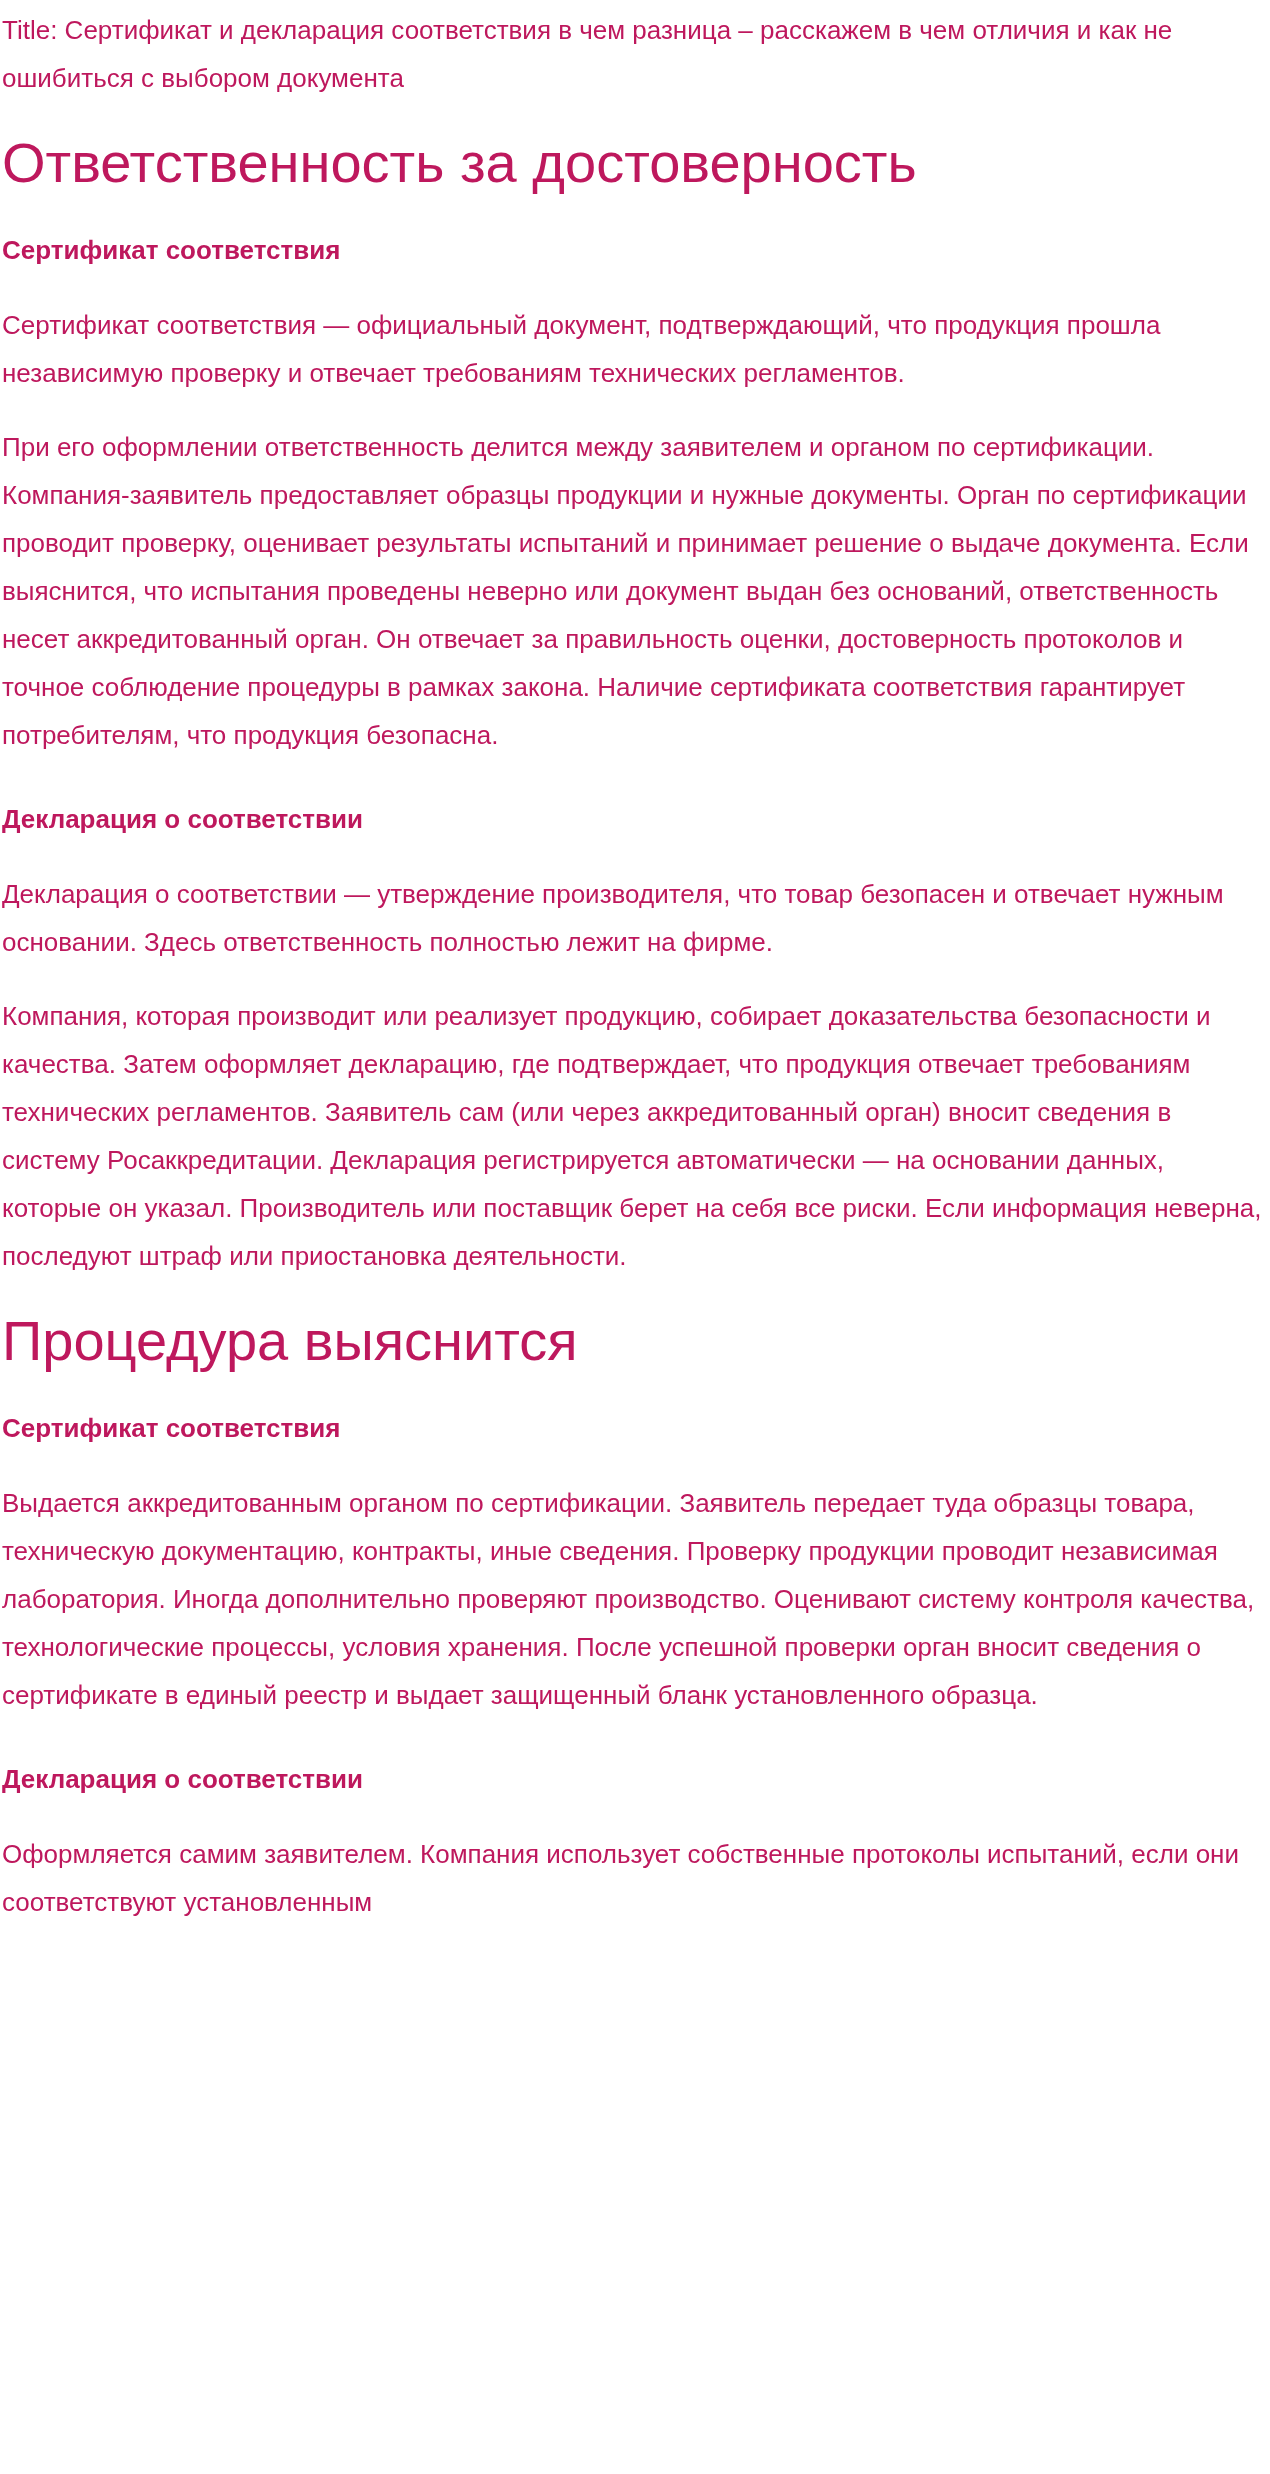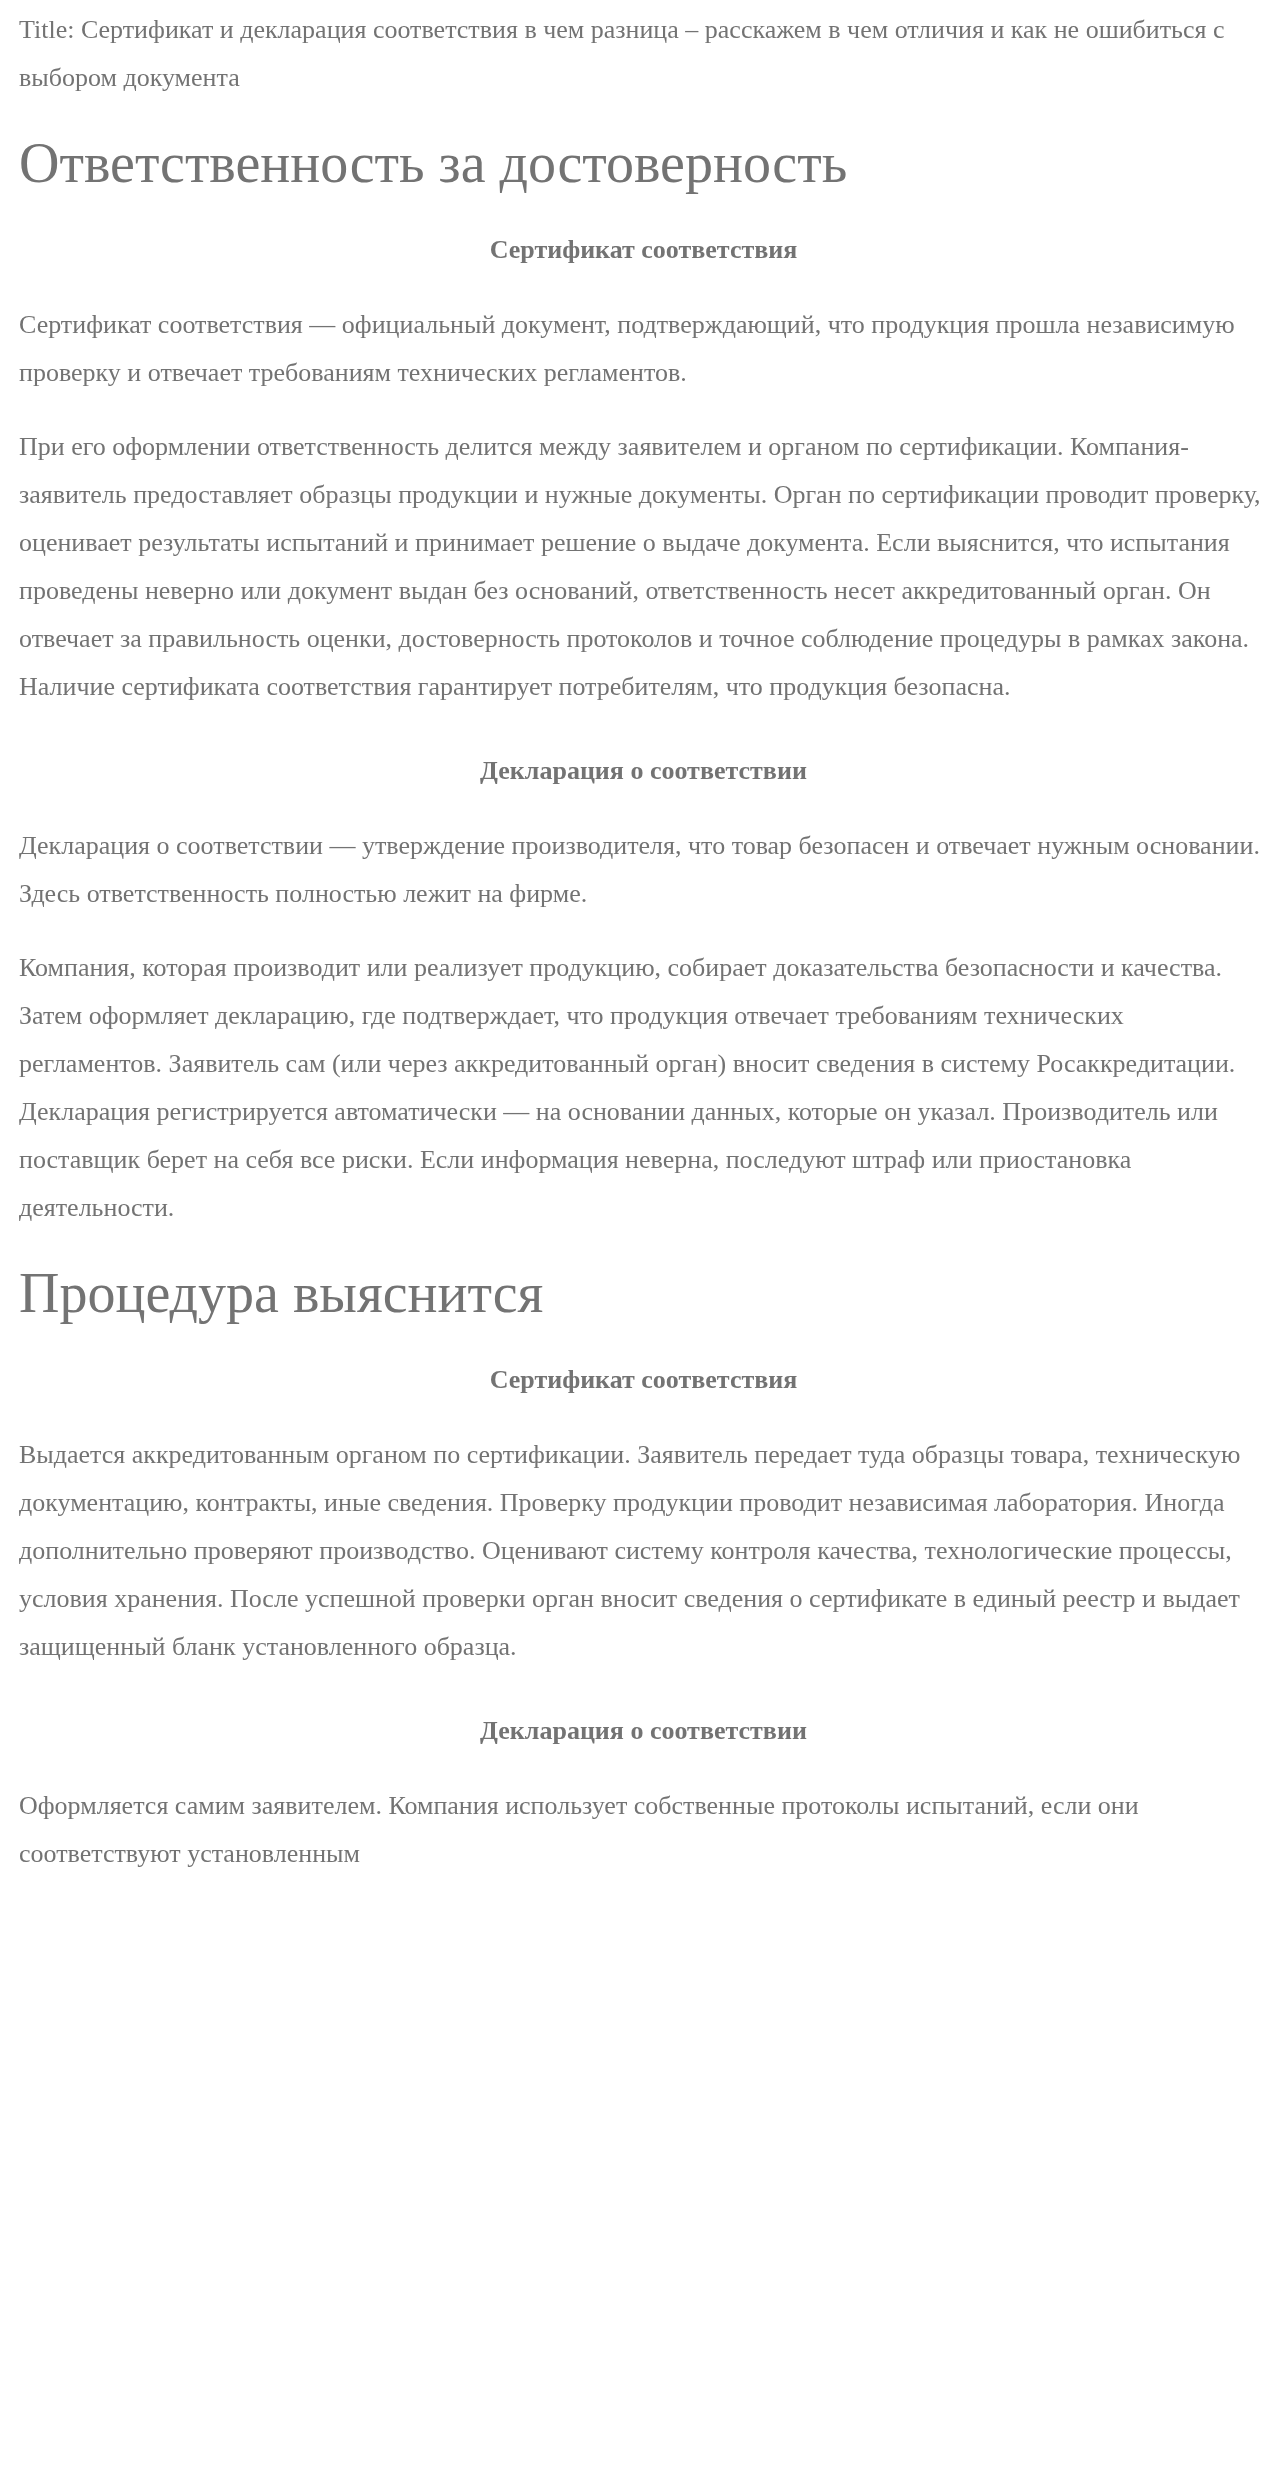--- a/index.html
+++ b/index.html
@@ -3,40 +3,39 @@
 <meta charset="utf-8">
 <style>
   html, body { margin: 0; padding: 0; background: #ffffff; }
   .page {
     position: relative;
     width: 1270px;
     height: 2474px;
     overflow: hidden;
     box-sizing: border-box;
     background: #ffffff;
-    color: #737373;
-    padding: 6px 2px 0 19px;
-    font-family: Liberation Serif, serif;
+    color: #be185d;
+    padding: 6px 2px 0 2px;
+    font-family: Liberation Sans, sans-serif;
     font-size: 26px;
     line-height: 48px;
   }
   .page > :first-child { margin-top: 0; }
   .para { margin: 26px 0; }
   .section-heading {
     font-size: 56px;
     line-height: 54px;
     font-weight: 400;
     margin: 34px 0 10px 0;
   }
   .sub-heading {
     font-size: 26px;
     line-height: 48px;
     font-weight: 700;
     margin: 36px 0 27px 0;
-    text-align: center;
   }
 </style>
 </head>
 <body>
 
 <div class="page">
   <p class="para">Title: Сертификат и декларация соответствия в чем разница – расскажем в чем отличия и как не ошибиться с выбором документа</p>
   <div id="sections">
       <h2 class="section-heading">Ответственность за достоверность</h2>
       <h3 class="sub-heading">Сертификат соответствия</h3>

